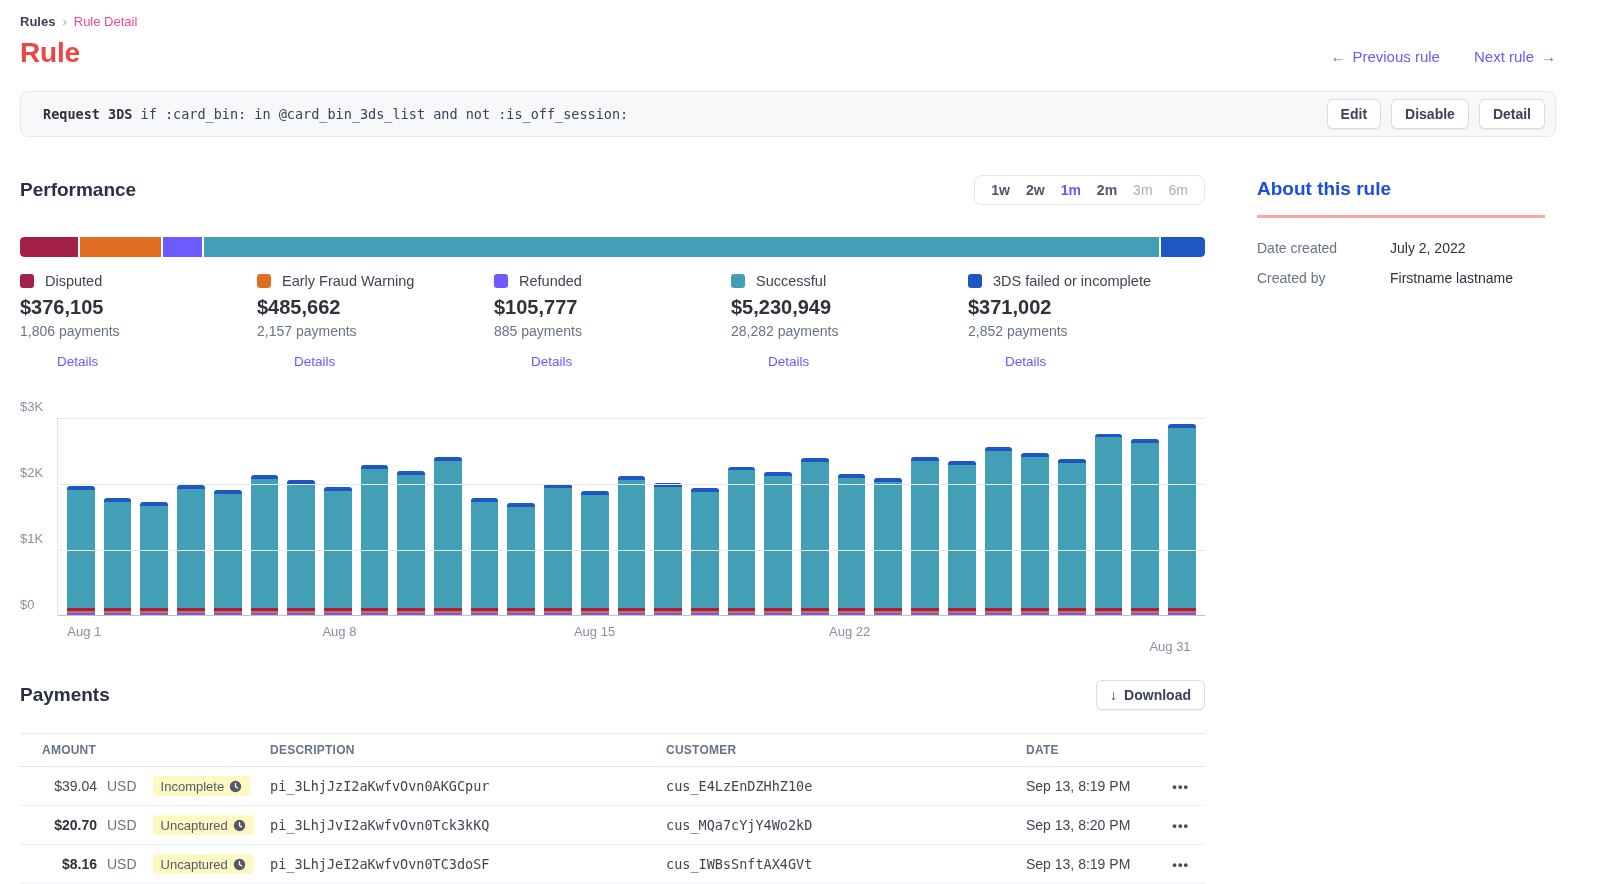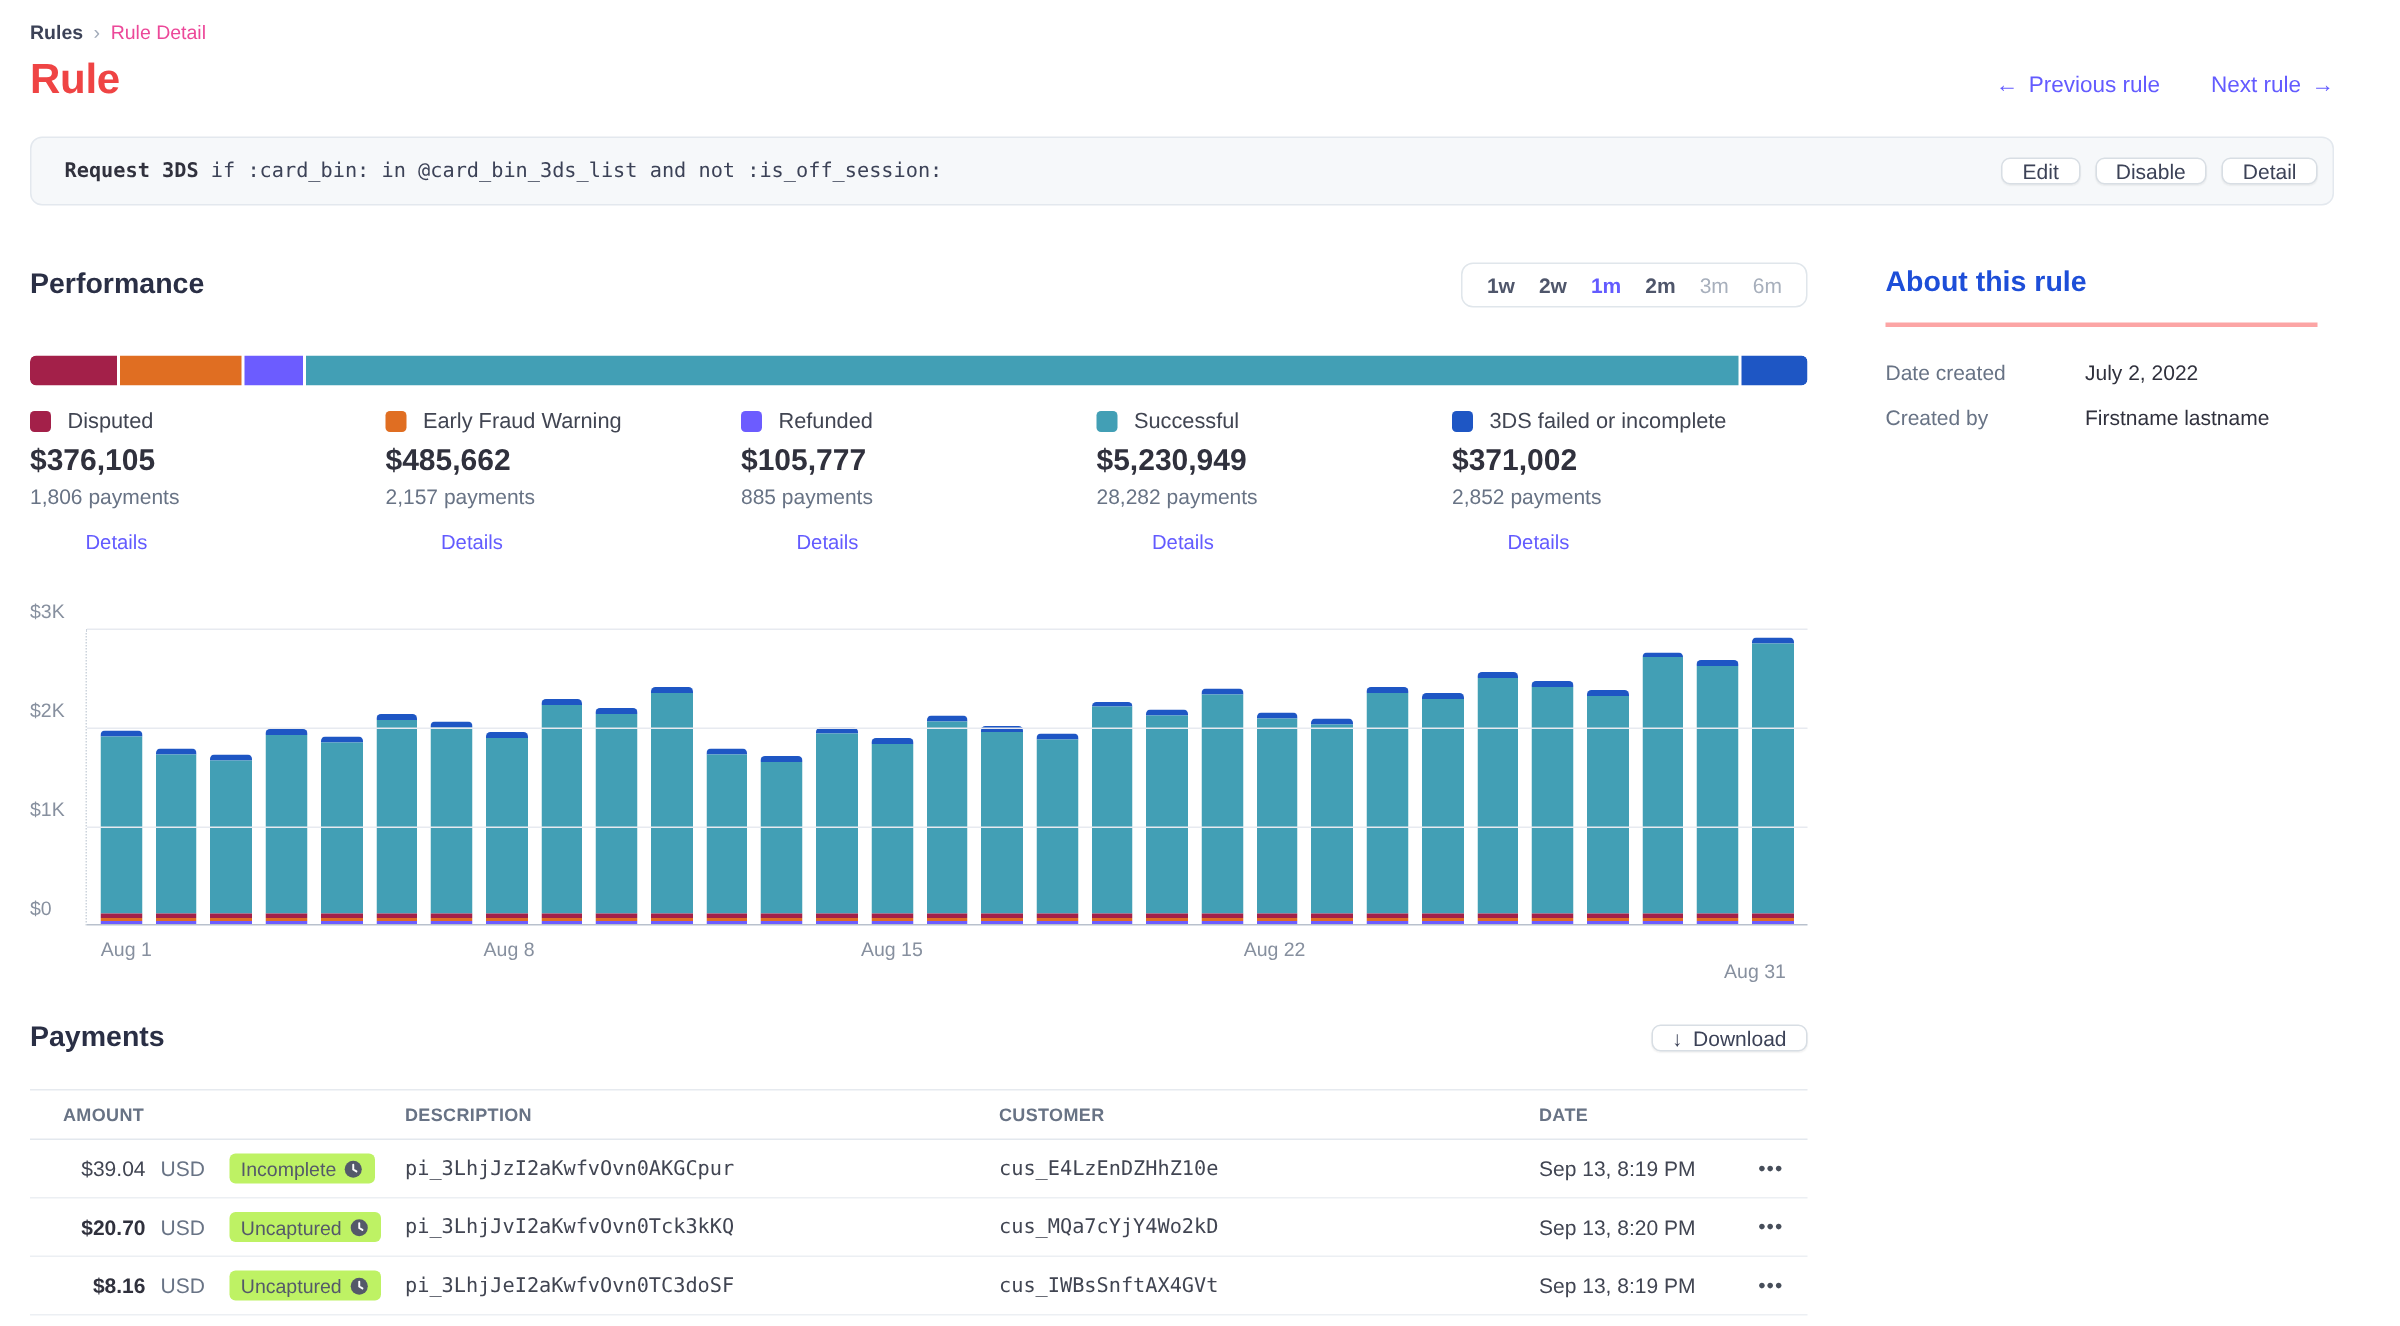--- a/index.html
+++ b/index.html
@@ -18,22 +18,22 @@
   .page-title { font-size:28px; font-weight:700; color:#ef4444; letter-spacing:-.2px; }
   .rule-nav { display:flex; gap:34px; font-size:15px; padding-bottom:4px; }
   .nav-link { color:#635bff; font-weight:500; cursor:pointer; display:flex; gap:7px; align-items:center; }
 
   
   .rule-bar { margin-top:22px; height:46px; background:#f6f8fa; border:1px solid #e3e8ee;
     border-radius:8px; display:flex; align-items:center; padding:0 10px 0 22px; }
   .rule-code { font-family:"DejaVu Sans Mono", monospace; font-size:13.5px; color:#3c4257; flex:1; }
   .rule-code b { font-weight:700; color:#30313d; }
   .rule-actions { display:flex; gap:10px; }
-  .btn { background:#fff; border:1px solid #d8dee4; border-radius:6px; height:18px;
-    padding:0 13px; font-size:14px; font-weight:400; color:#3c4257; cursor:pointer;
+  .btn { background:#fff; border:1px solid #d8dee4; border-radius:6px; height:30px;
+    padding:0 13px; font-size:14px; font-weight:700; color:#3c4257; cursor:pointer;
     box-shadow:0 1px 1px rgba(0,0,0,.05); display:flex; align-items:center; gap:7px;
     font-family:"Liberation Sans", sans-serif; }
 
   
   .main { display:flex; margin-top:38px; gap:52px; }
   .col-left { width:1185px; flex:none; }
   .col-right { width:288px; flex:none; }
 
   .section-head { display:flex; justify-content:space-between; align-items:center; position:relative; }
   .section-title { font-size:19px; font-weight:700; color:#2a2f45; }
@@ -87,21 +87,21 @@
   .t-header { display:grid; grid-template-columns:250px 396px 360px 135px 1fr; height:34px;
     align-items:center; border-top:1px solid #e6eaef; border-bottom:1px solid #e3e8ee; }
   .t-header > div { font-size:12px; font-weight:700; color:#687385; letter-spacing:.02em; }
   .t-header > div:first-child { padding-left:22px; }
   .t-row { display:grid; grid-template-columns:250px 396px 360px 135px 1fr; height:39px;
     align-items:center; border-bottom:1px solid #eceff3; }
   .cell-amount { display:flex; align-items:center; padding-left:22px; }
   .amt { min-width:55px; text-align:right; font-size:14px; color:#414552; }
   .amt.bold { font-weight:700; color:#30313d; }
   .cur { margin-left:10px; font-size:14px; color:#687385; }
-  .status-badge { margin-left:16px; background:#bef264; border-radius:4px; padding:2.5px 8px;
+  .status-badge { margin-left:16px; background:#fef9c3; border-radius:4px; padding:2.5px 8px;
     font-size:13px; font-weight:500; color:#545969; display:flex; align-items:center; gap:5px; }
   .mono { font-family:"DejaVu Sans Mono", monospace; font-size:13.5px; color:#414552; }
   .cell-date { font-size:14px; color:#414552; }
   .cell-actions { text-align:right; padding-right:16px; }
   .ellipsis-btn { font-size:13px; color:#474e5a; letter-spacing:1px; cursor:pointer; font-weight:700; }
 </style>
 </head>
 <body>
 
 <div class="page">

